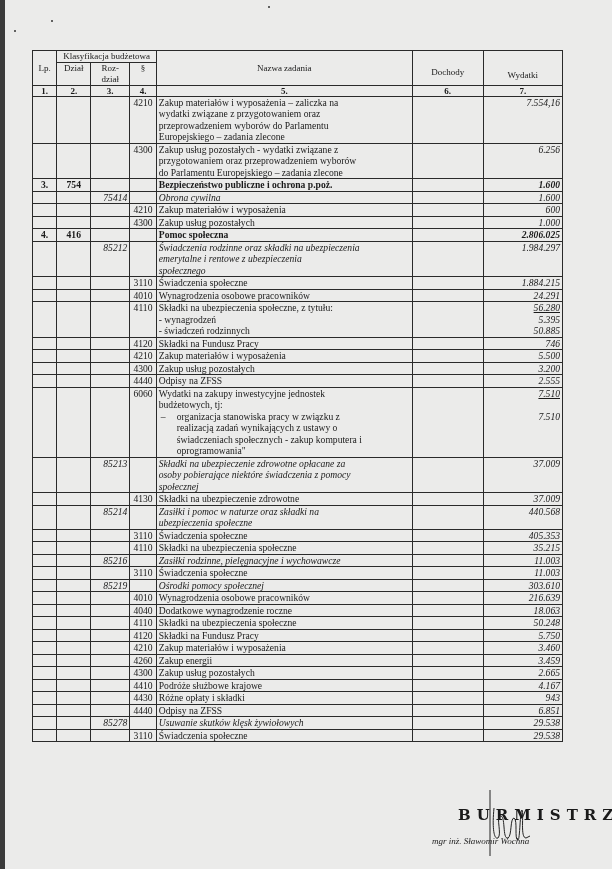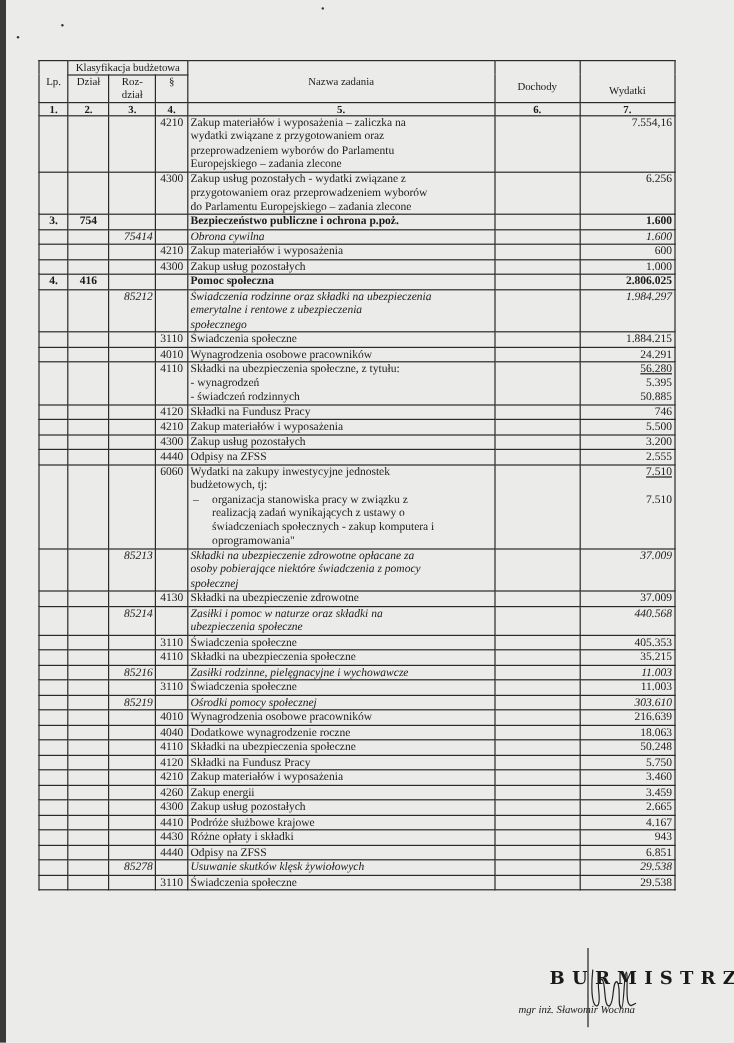--- a/index.html
+++ b/index.html
@@ -29,21 +29,21 @@
   table.budget th { font-weight: normal; font-size: 9px; vertical-align: middle; line-height: 10.5px; }
   .c-lp { width: 23px; }
   .c-dz { width: 32px; }
   .c-rz { width: 37px; }
   .c-par { width: 25px; }
   .c-name { width: 242px; }
   .c-doch { width: 67px; }
   .c-wyd { width: 75px; }
   tr.num td { text-align: center; font-weight: bold; font-size: 9px; line-height: 10px; }
   td.par { text-align: center; padding-right: 3px; }
-  td.amt { text-align: right; padding-right: 3px; }
+  td.amt { text-align: right; padding-right: 3px; font-style: italic; }
   td.lp, td.dz { font-weight: bold; text-align: center; }
   tr.section td.name, tr.section td.amt { font-weight: bold; }
   tr.sub td.name, tr.sub td.amt, tr.sub td.rz { font-style: italic; }
   td.rz { text-align: right; }
   .u { text-decoration: underline; }
   .line { display: block; }
   .indent { padding-left: 18px; position: relative; display: block; }
   .indent .dash { position: absolute; left: 2px; }
   .signature {
     position: absolute; left: 440px; top: 800px; width: 170px; height: 65px;

